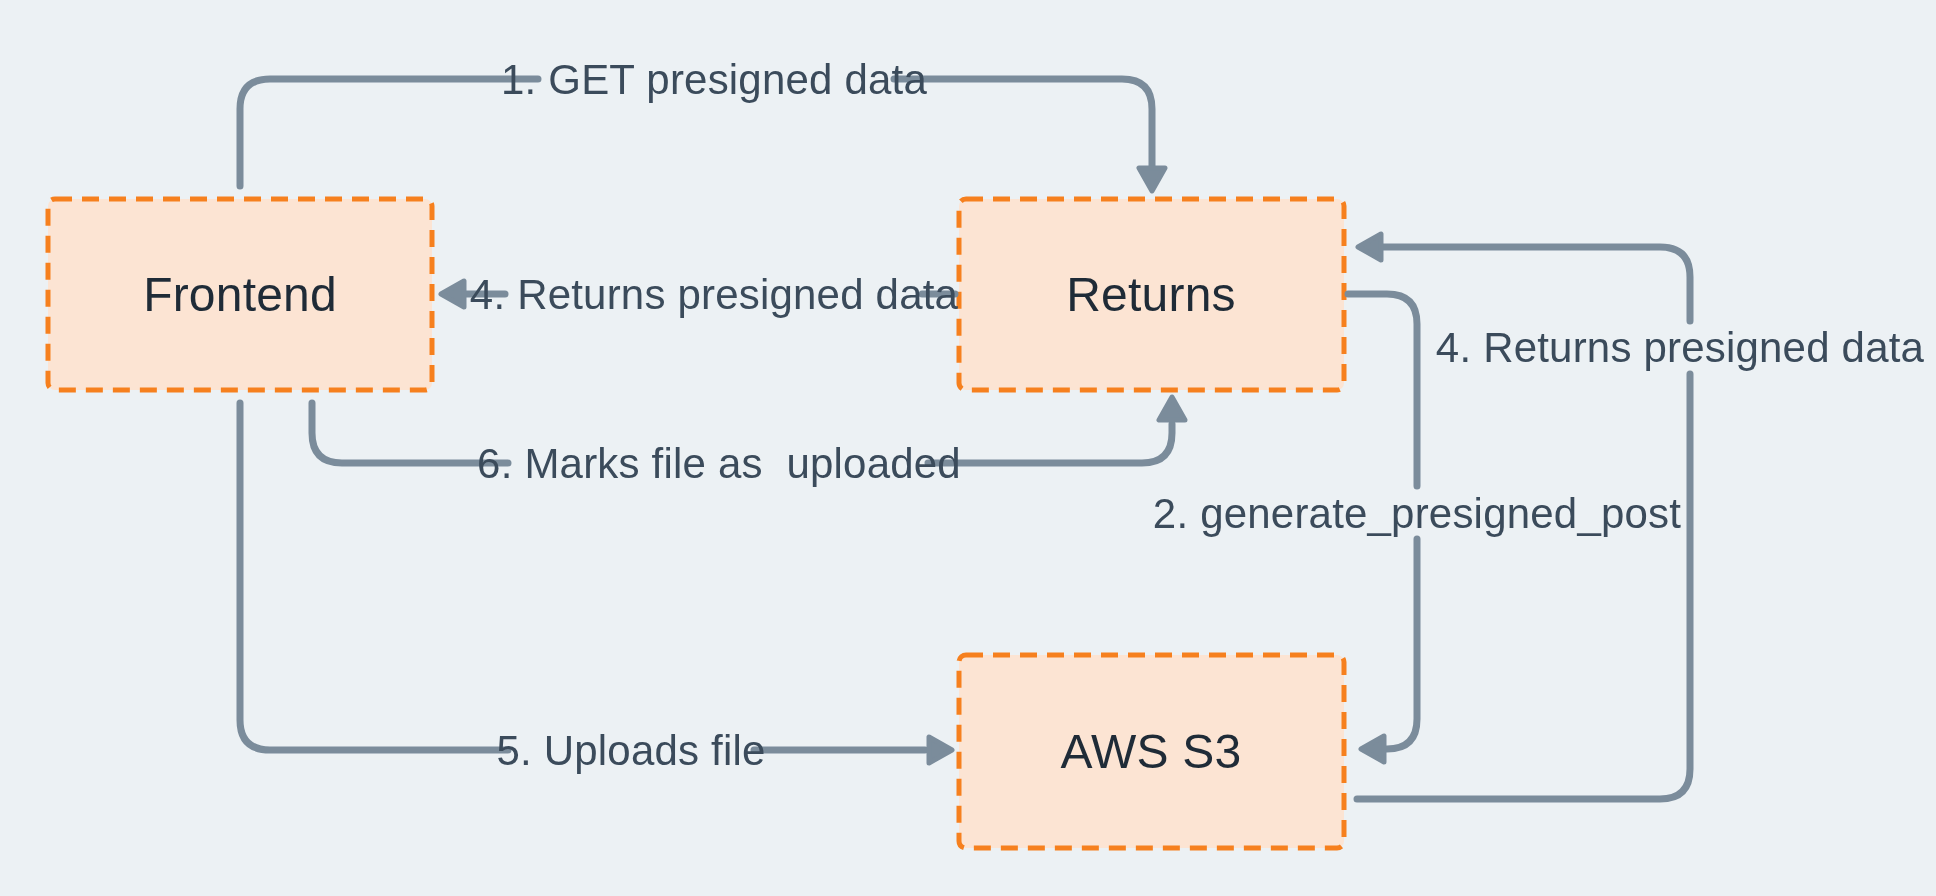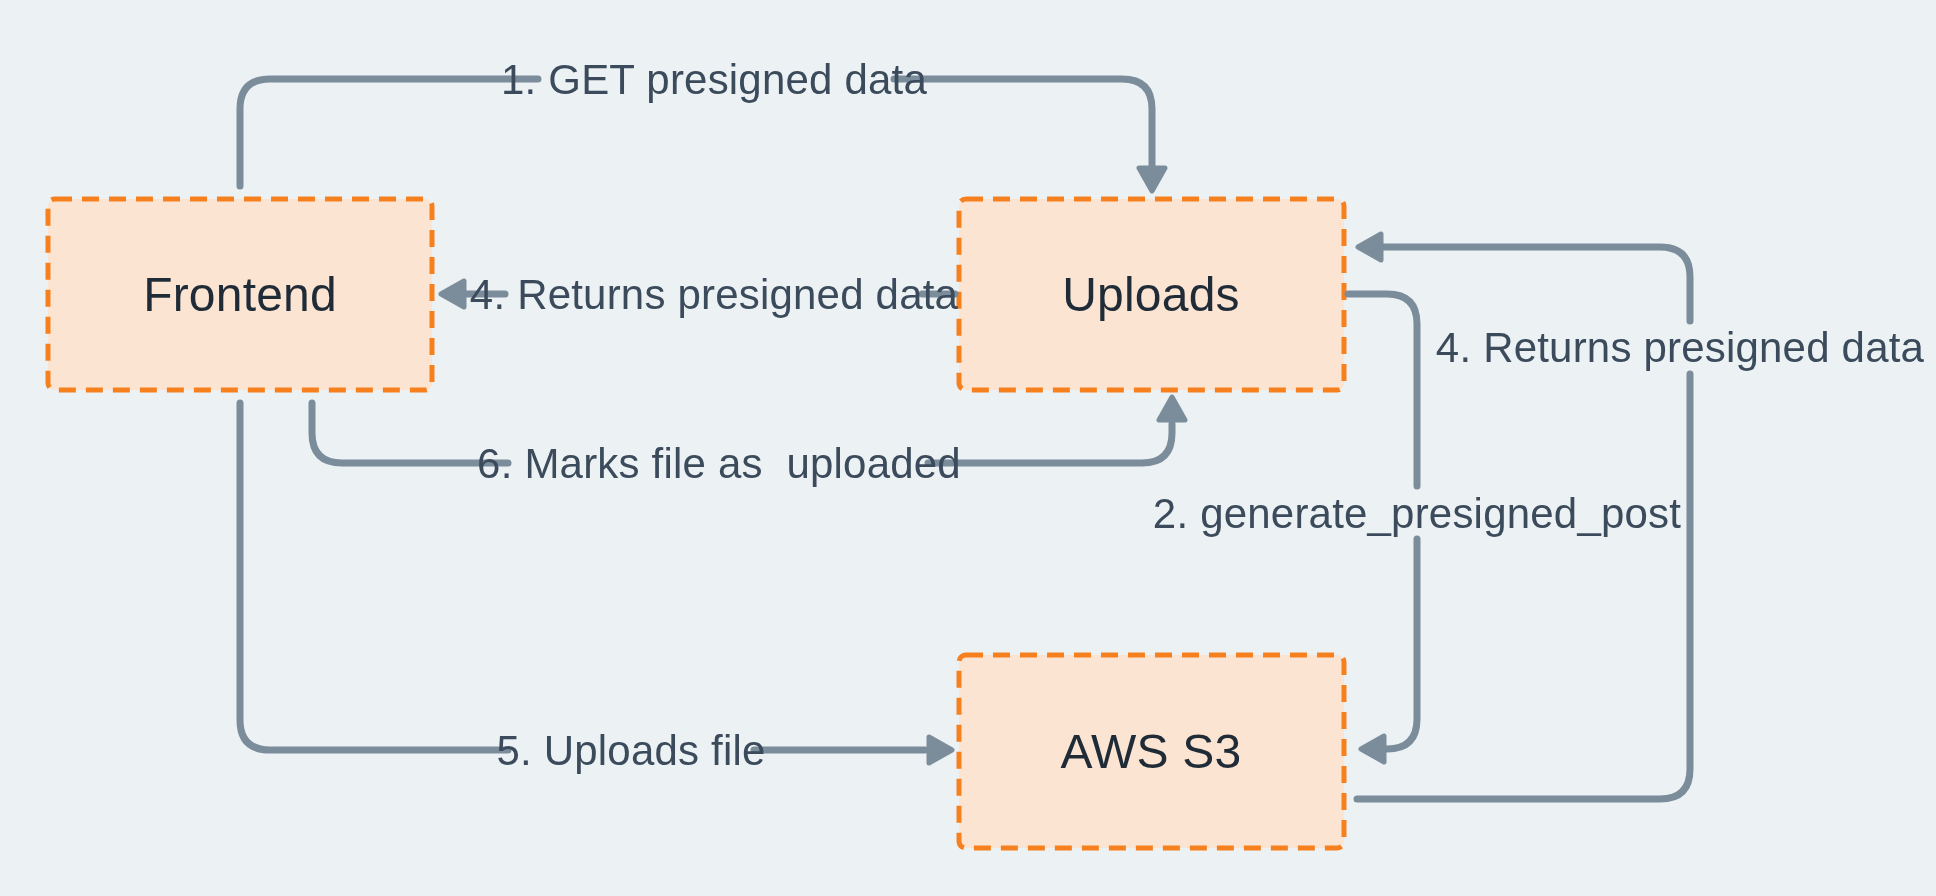--- a/index.html
+++ b/index.html
@@ -91,21 +91,21 @@
     </g>
 
     <g>
       <path class="connector" d="M 1357 799 L 1660 799 Q 1690 799 1690 769 L 1690 374"></path>
       <path class="connector" d="M 1690 321 L 1690 277 Q 1690 247 1660 247 L 1383 247"></path>
       <path class="arrowhead" d="M 1358 247 L 1381 234 L 1381 260 Z"></path>
     </g>
   </svg>
 
   <div class="label node-label" style="left:240px; top:295px;">Frontend</div>
-  <div class="label node-label" style="left:1151px; top:295px;">Uploads</div>
+  <div class="label node-label" style="left:1151px; top:295px;">Returns</div>
   <div class="label node-label" style="left:1151px; top:752px;">AWS S3</div>
 
   <div class="label arrow-label" style="left:714px; top:80px;">1. GET presigned data</div>
   <div class="label arrow-label" style="left:1417px; top:514px;">2. generate_presigned_post</div>
   <div class="label arrow-label" style="left:1680px; top:348px;">4. Returns presigned data</div>
   <div class="label arrow-label" style="left:714px; top:295px;">4. Returns presigned data</div>
   <div class="label arrow-label" style="left:631px; top:751px;">5. Uploads file</div>
   <div class="label arrow-label" style="left:719px; top:464px;">6. Marks file as  uploaded</div>
 
 </div>

